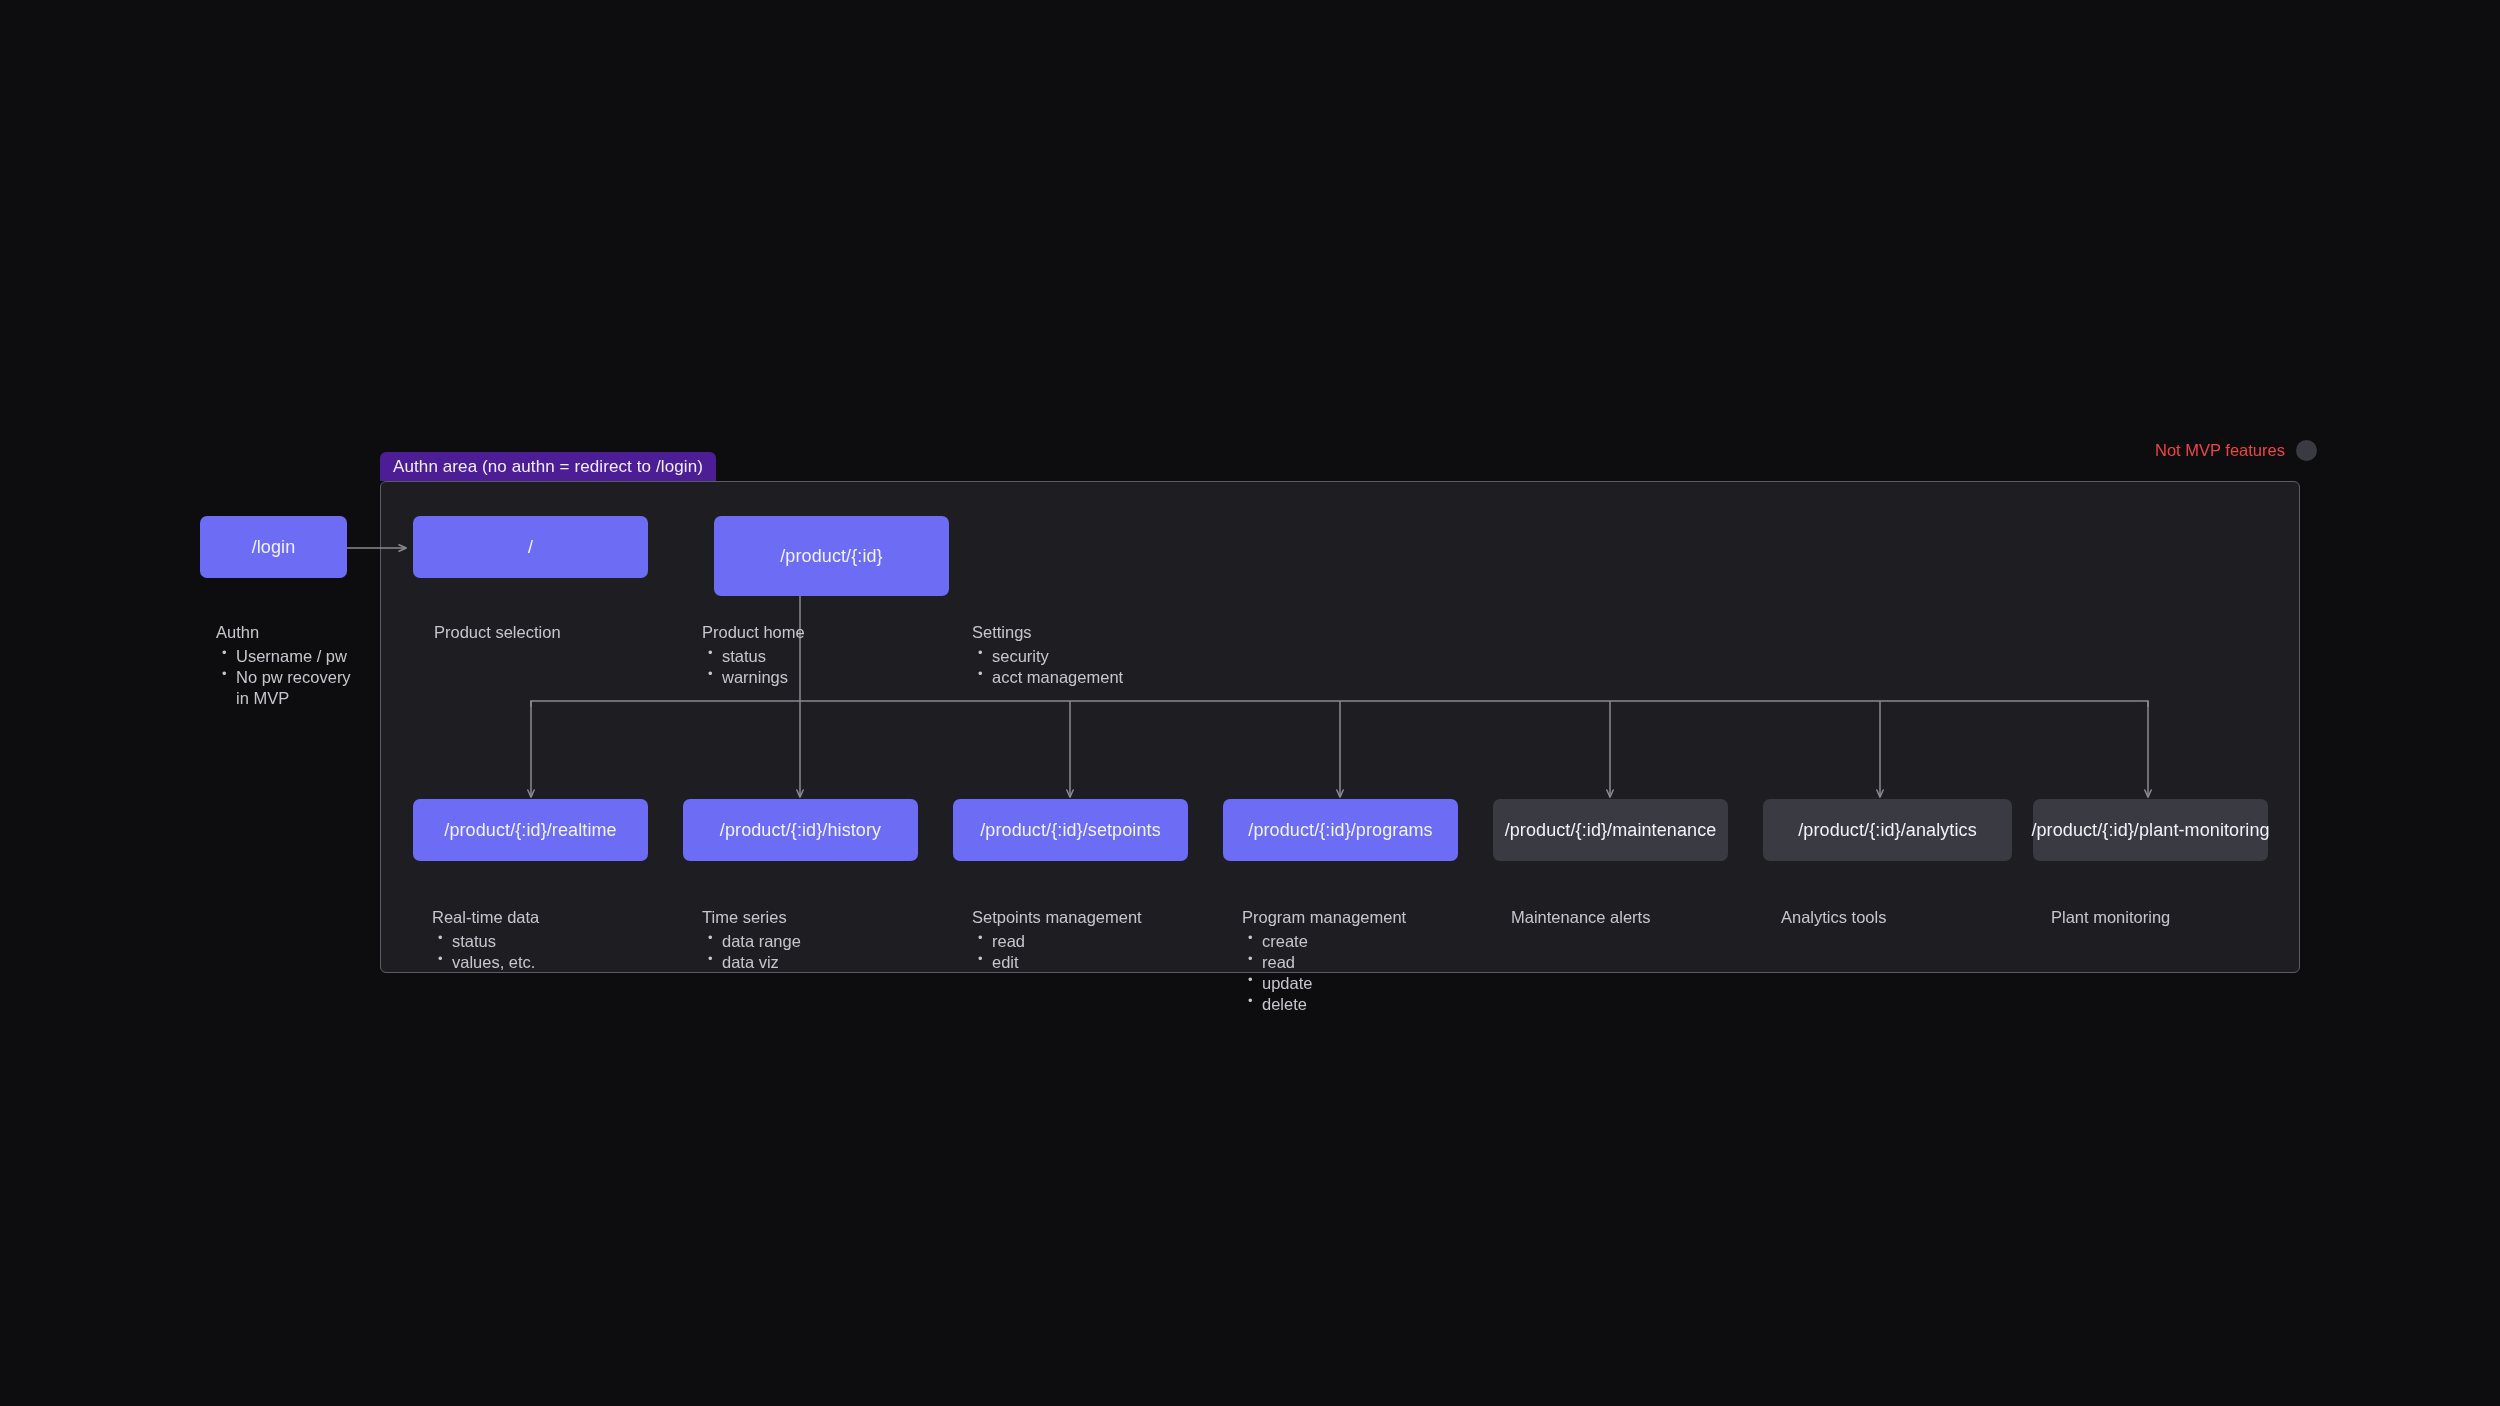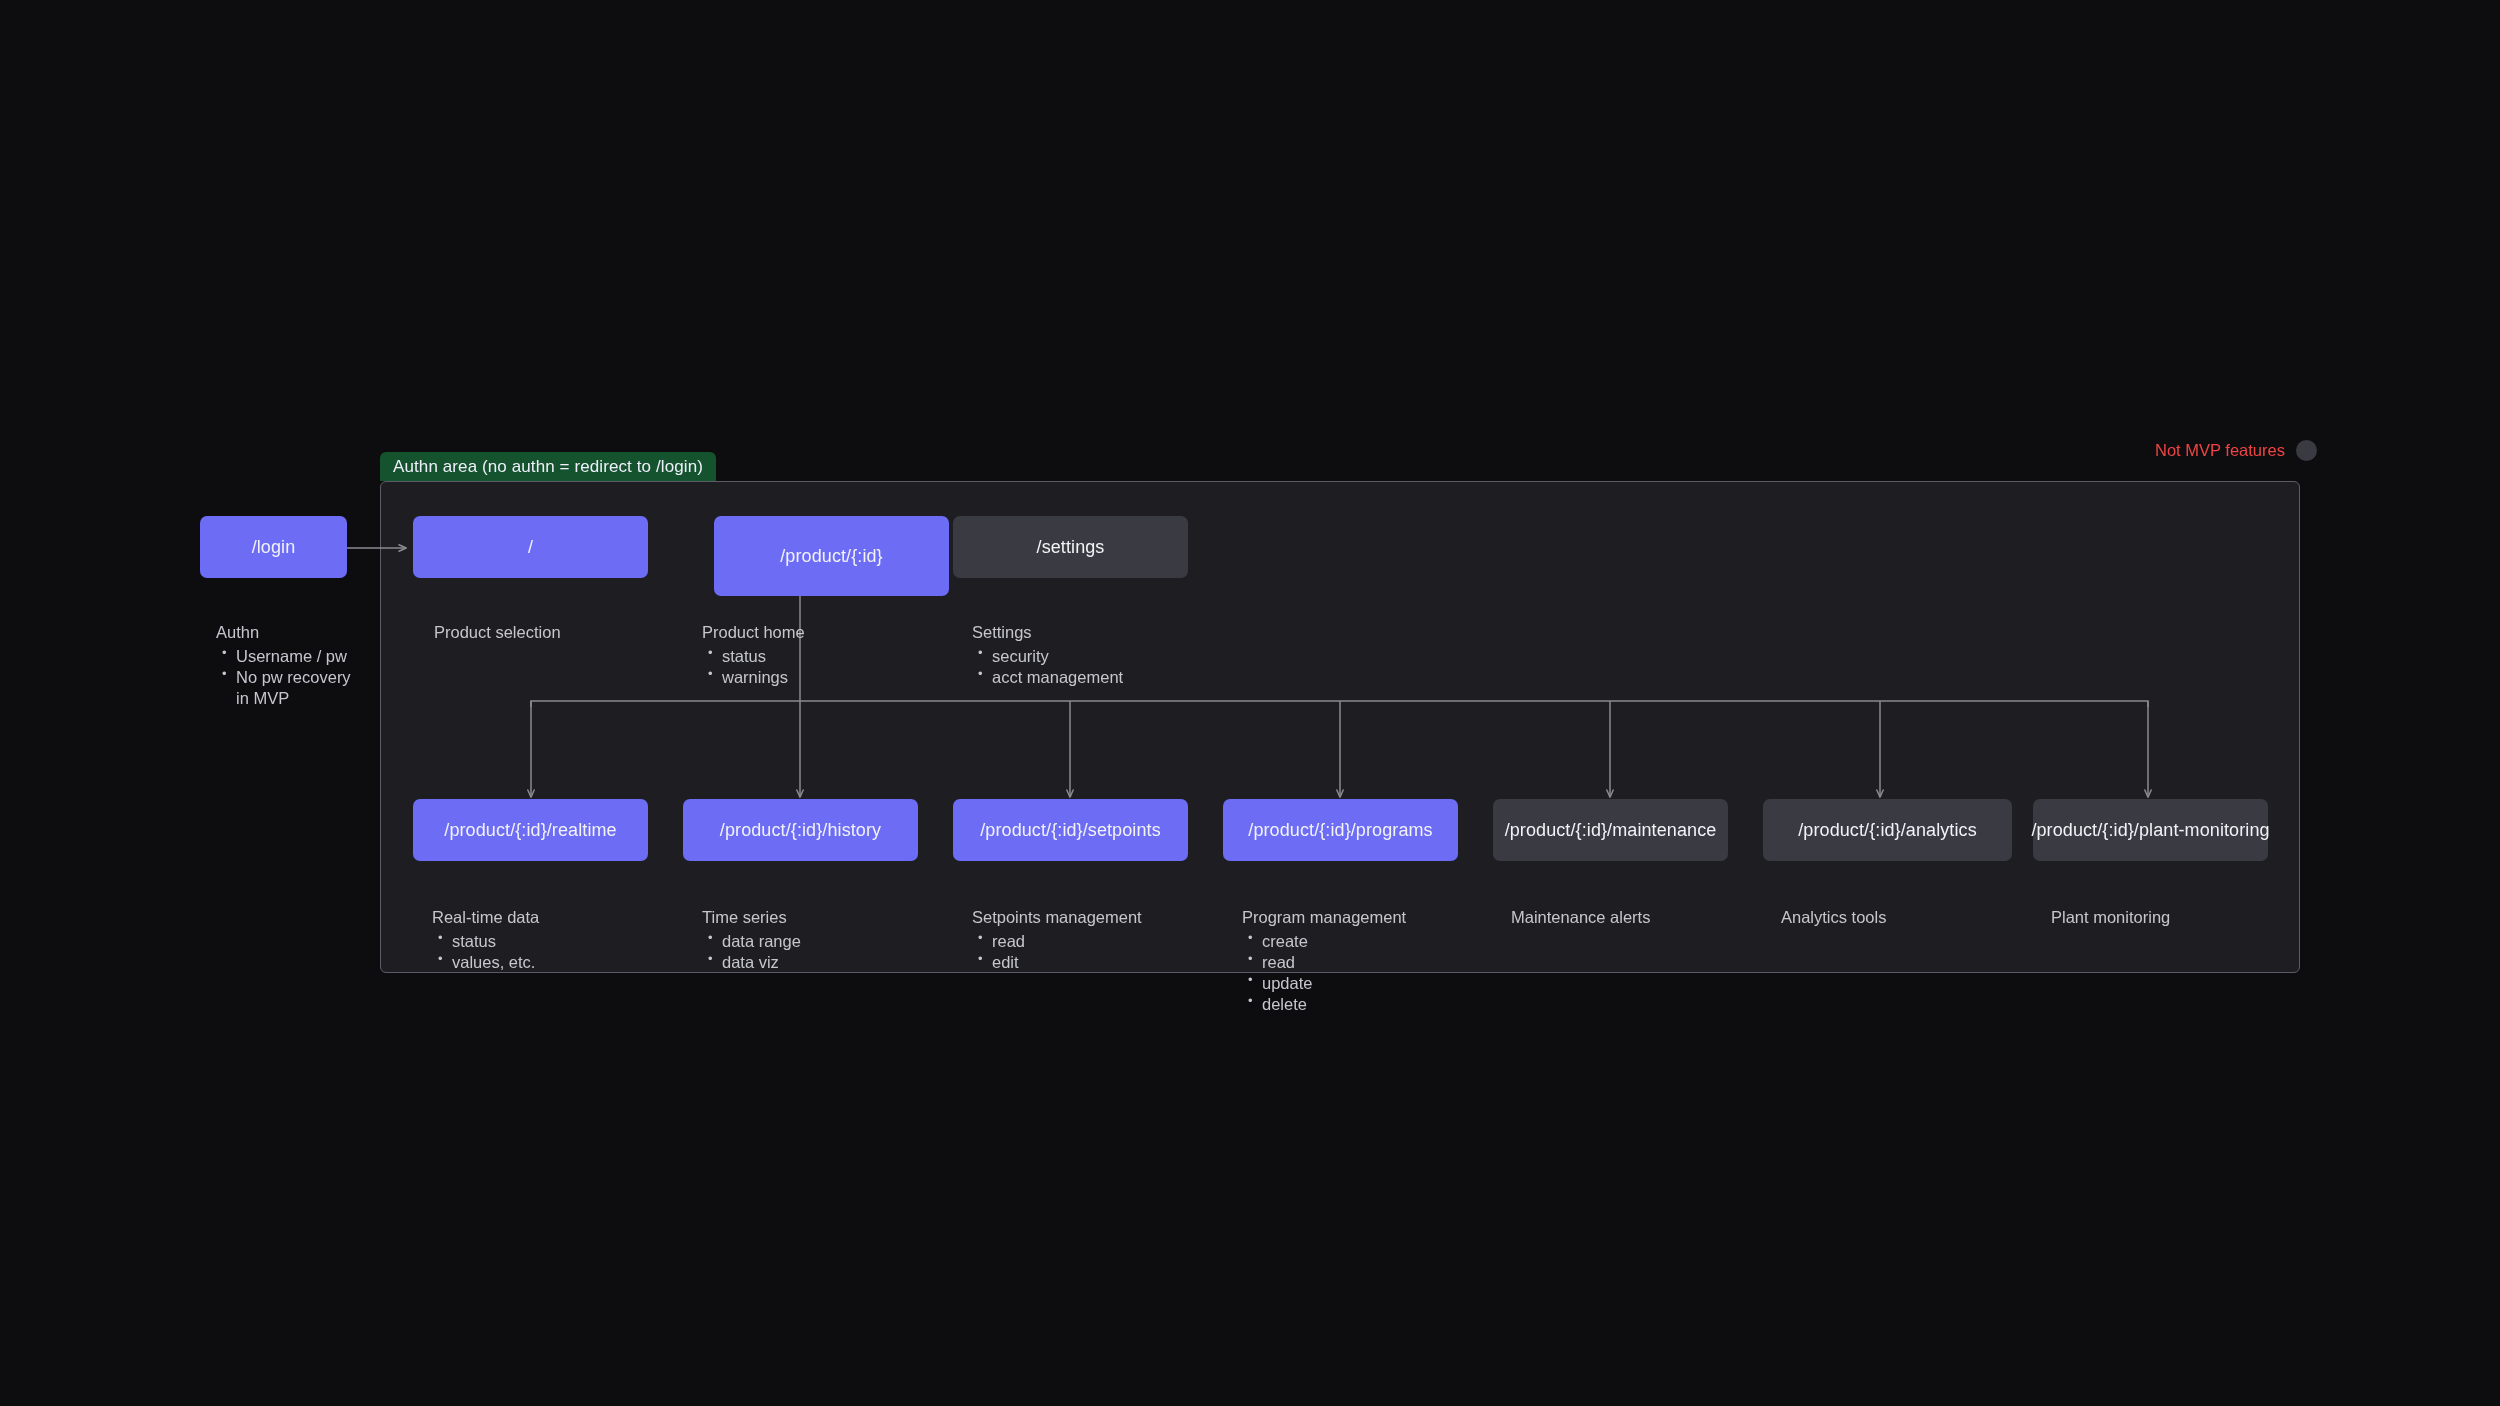--- a/index.html
+++ b/index.html
@@ -13,21 +13,21 @@
 
   
   .group-box {
     position: absolute;
     border: 1.5px solid #5c5c66;
     border-radius: 6px;
     background: #1e1e22;
   }
   .group-tab {
     position: absolute;
-    background: #14532d;
+    background: #4c1d95;
     border-radius: 6px 6px 0 0;
     display: flex;
     align-items: center;
     justify-content: center;
     color: #efeffb;
     font-size: 17px;
     letter-spacing: .1px;
     white-space: nowrap;
   }
 
@@ -143,23 +143,20 @@
   </div>
 
   <div class="node mvp" style="left:413px; top:516px; width:235px; height:62px;">
     <span>/</span>
   </div>
 
   <div class="node mvp" style="left:714px; top:516px; width:235px; height:80px;">
     <span>/product/{:id}</span>
   </div>
 
-  <div class="node nonmvp" style="left:953px; top:516px; width:235px; height:62px;">
-    <span>/settings</span>
-  </div>
 
   <div class="node mvp" style="left:413px; top:799px; width:235px; height:62px;">
     <span>/product/{:id}/realtime</span>
   </div>
 
   <div class="node mvp" style="left:683px; top:799px; width:235px; height:62px;">
     <span>/product/{:id}/history</span>
   </div>
 
   <div class="node mvp" style="left:953px; top:799px; width:235px; height:62px;">

